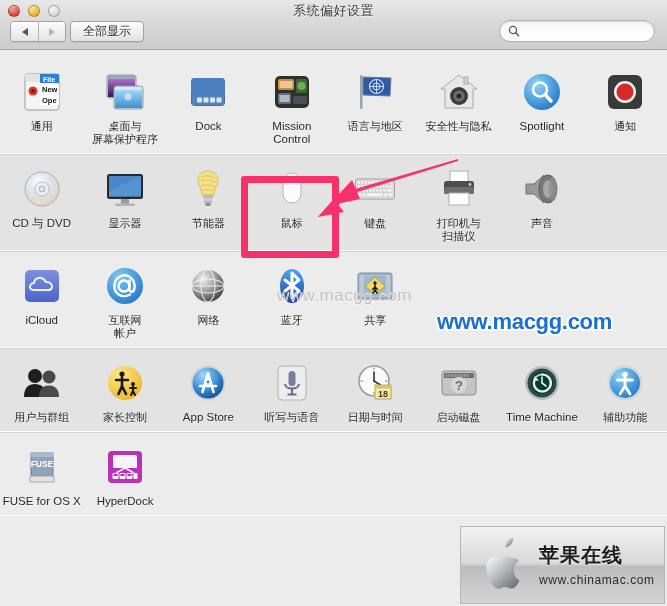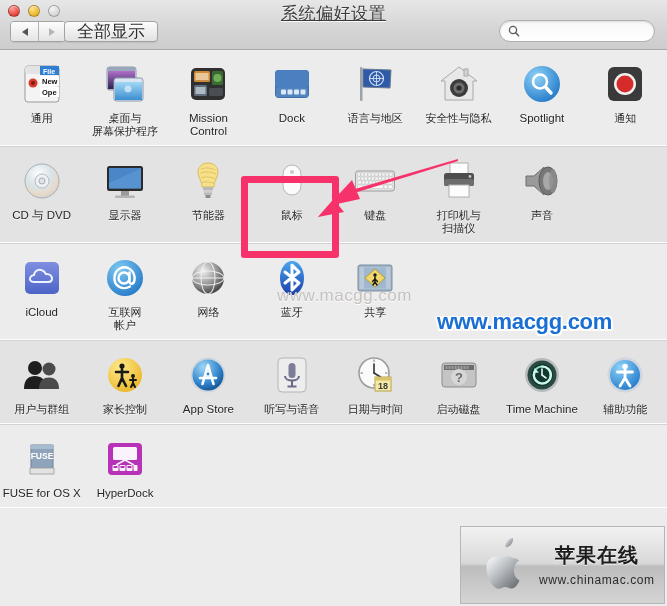--- a/index.html
+++ b/index.html
@@ -31,24 +31,23 @@
     border: 1px solid rgba(0,0,0,.28);
     box-shadow: inset 0 1px 1px rgba(255,255,255,.6);
   }
   .light.close  { background: radial-gradient(circle at 35% 30%, #ff9a92, #e14138 70%); }
   .light.min    { background: radial-gradient(circle at 35% 30%, #ffe089, #e8b428 70%); }
   .light.zoom   { background: radial-gradient(circle at 35% 30%, #f4f4f4, #d6d6d6 70%); }
 
   .win-title {
     position: absolute; left: 0; top: 2px; width: 667px;
     text-align: center;
-    font-size: 17px; color: #3c3c3c;
+    font-size: 13px; color: #3c3c3c;
     text-shadow: 0 1px 0 rgba(255,255,255,.85);
     letter-spacing: .5px;
-    text-decoration: underline;
   }
 
   .nav-group {
     position: absolute; left: 10px; top: 21px;
     display: flex;
     height: 21px;
     border: 1px solid #a3a3a3;
     border-radius: 4px;
     overflow: hidden;
     background: linear-gradient(180deg, #fdfdfd, #e2e2e2);
@@ -58,26 +57,26 @@
     width: 27px; height: 100%;
     display: flex; align-items: center; justify-content: center;
     background: linear-gradient(180deg, #fdfdfd, #e4e4e4);
   }
   .nav-btn + .nav-btn { border-left: 1px solid #b4b4b4; }
   .tri { width: 0; height: 0; }
   .tri.left  { border-top: 4.5px solid transparent; border-bottom: 4.5px solid transparent; border-right: 6px solid #555; }
   .tri.right { border-top: 4.5px solid transparent; border-bottom: 4.5px solid transparent; border-left: 6px solid #b5b5b5; }
 
   .showall {
-    position: absolute; left: 64px; top: 21px;
+    position: absolute; left: 70px; top: 21px;
     height: 21px; padding: 0 12px;
     display: flex; align-items: center; justify-content: center;
     border: 1px solid #a3a3a3; border-radius: 4px;
     background: linear-gradient(180deg, #fdfdfd, #e2e2e2);
-    font-size: 17px; color: #2d2d2d;
+    font-size: 12px; color: #2d2d2d;
     box-shadow: 0 1px 1px rgba(0,0,0,.08);
     text-shadow: 0 1px 0 rgba(255,255,255,.8);
   }
 
   .search {
     position: absolute; right: 12px; top: 20px;
     width: 156px; height: 22px;
     border: 1px solid #b0b0b0; border-radius: 11px;
     background: linear-gradient(180deg,#f7f7f7,#ffffff);
     box-shadow: inset 0 1px 2px rgba(0,0,0,.12);
@@ -85,21 +84,21 @@
     padding: 0 8px;
   }
   .search svg { flex: 0 0 auto; }
   .search input {
     border: 0; outline: 0; background: transparent;
     font-size: 12px; color: #333; margin-left: 5px;
     width: 120px; font-family: inherit;
   }
 
   
-  .rows { position: absolute; left: 0; top: 50px; width: 667px; }
+  .rows { position: absolute; left: 0; top: 58px; width: 667px; }
   .row {
     position: relative;
     width: 667px;
     border-bottom: 1px solid #d2d2d2;
     box-shadow: inset 0 -2px 0 -1px rgba(255,255,255,.9);
   }
   .row.light-bg { background: #ececec; }
   .row.dark-bg  { background: #e3e3e3; }
 
   .cells {
@@ -170,21 +169,20 @@
     display: flex; align-items: center;
     padding-left: 14px;
     z-index: 35;
   }
   .logo-banner .apple-mark { margin-right: 12px; }
   .logo-texts { display: flex; flex-direction: column; }
   .logo-cn {
     font-size: 20px; font-weight: bold; color: #1d1d1d;
     letter-spacing: 1px; line-height: 24px;
     text-shadow: 0 1px 0 rgba(255,255,255,.7);
-    margin-left: 16px;
   }
   .logo-url {
     font-size: 12px; color: #2a2a2a; letter-spacing: .6px; margin-top: 6px;
   }
 </style>
 </head>
 <body>
 
 <div id="app">
 
@@ -263,49 +261,49 @@
               <circle cx="25" cy="27" r="3.5" fill="#ffffff" opacity=".55"></circle>
             </svg>
           </div>
           <div class="label">桌面与
 屏幕保护程序</div>
         </div>
 
         <div class="cell">
           <div class="iconbox">
             <svg width="44" height="44" viewBox="0 0 44 44">
-              <rect x="5" y="6" width="34" height="32" rx="5" fill="#2f2f2f"></rect>
-              <rect x="8" y="9" width="16" height="11" rx="1.5" fill="#c98a3a"></rect>
-              <rect x="9.5" y="11" width="13" height="7" fill="#e8c79a"></rect>
-              <rect x="26" y="9" width="11" height="14" rx="1.5" fill="#3b6b33"></rect>
-              <circle cx="31.5" cy="16" r="4" fill="#6fae57"></circle>
-              <rect x="8" y="23" width="13" height="11" rx="1.5" fill="#5d6d7d"></rect>
-              <rect x="9.5" y="25" width="10" height="7" fill="#aeb9c4"></rect>
-              <rect x="23" y="26" width="14" height="8" rx="1.5" fill="#4a4f55"></rect>
-            </svg>
-          </div>
-          <div class="label en">Mission
-Control</div>
-        </div>
-
-        <div class="cell">
-          <div class="iconbox">
-            <svg width="44" height="44" viewBox="0 0 44 44">
               <rect x="5" y="8" width="34" height="28" rx="4" fill="#3f6fa8"></rect>
               <rect x="5" y="8" width="34" height="18" rx="4" fill="#4a80bf"></rect>
               <rect x="6" y="26" width="32" height="9" fill="#5a8cc4" opacity=".75"></rect>
               <g fill="#dce8f5">
                 <rect x="11" y="27.5" width="5" height="5" rx="1"></rect>
                 <rect x="17.5" y="27.5" width="5" height="5" rx="1"></rect>
                 <rect x="24" y="27.5" width="5" height="5" rx="1"></rect>
                 <rect x="30.5" y="27.5" width="5" height="5" rx="1"></rect>
               </g>
             </svg>
           </div>
           <div class="label en">Dock</div>
+        </div>
+
+        <div class="cell">
+          <div class="iconbox">
+            <svg width="44" height="44" viewBox="0 0 44 44">
+              <rect x="5" y="6" width="34" height="32" rx="5" fill="#2f2f2f"></rect>
+              <rect x="8" y="9" width="16" height="11" rx="1.5" fill="#c98a3a"></rect>
+              <rect x="9.5" y="11" width="13" height="7" fill="#e8c79a"></rect>
+              <rect x="26" y="9" width="11" height="14" rx="1.5" fill="#3b6b33"></rect>
+              <circle cx="31.5" cy="16" r="4" fill="#6fae57"></circle>
+              <rect x="8" y="23" width="13" height="11" rx="1.5" fill="#5d6d7d"></rect>
+              <rect x="9.5" y="25" width="10" height="7" fill="#aeb9c4"></rect>
+              <rect x="23" y="26" width="14" height="8" rx="1.5" fill="#4a4f55"></rect>
+            </svg>
+          </div>
+          <div class="label en">Mission
+Control</div>
         </div>
 
         <div class="cell">
           <div class="iconbox">
             <svg width="44" height="44" viewBox="0 0 44 44">
               <rect x="7" y="5" width="2.5" height="34" rx="1" fill="#9aa2aa"></rect>
               <path d="M10 7 L38 8 L37 26 L10 25 Z" fill="#2f5aa8" stroke="#6d7b92"></path>
               <circle cx="23.5" cy="16.5" r="7" fill="none" stroke="#cfe0f5" stroke-width="1.2"></circle>
               <circle cx="23.5" cy="16.5" r="3.5" fill="none" stroke="#cfe0f5" stroke-width="1"></circle>
               <line x1="16.5" y1="16.5" x2="30.5" y2="16.5" stroke="#cfe0f5" stroke-width=".9"></line>

